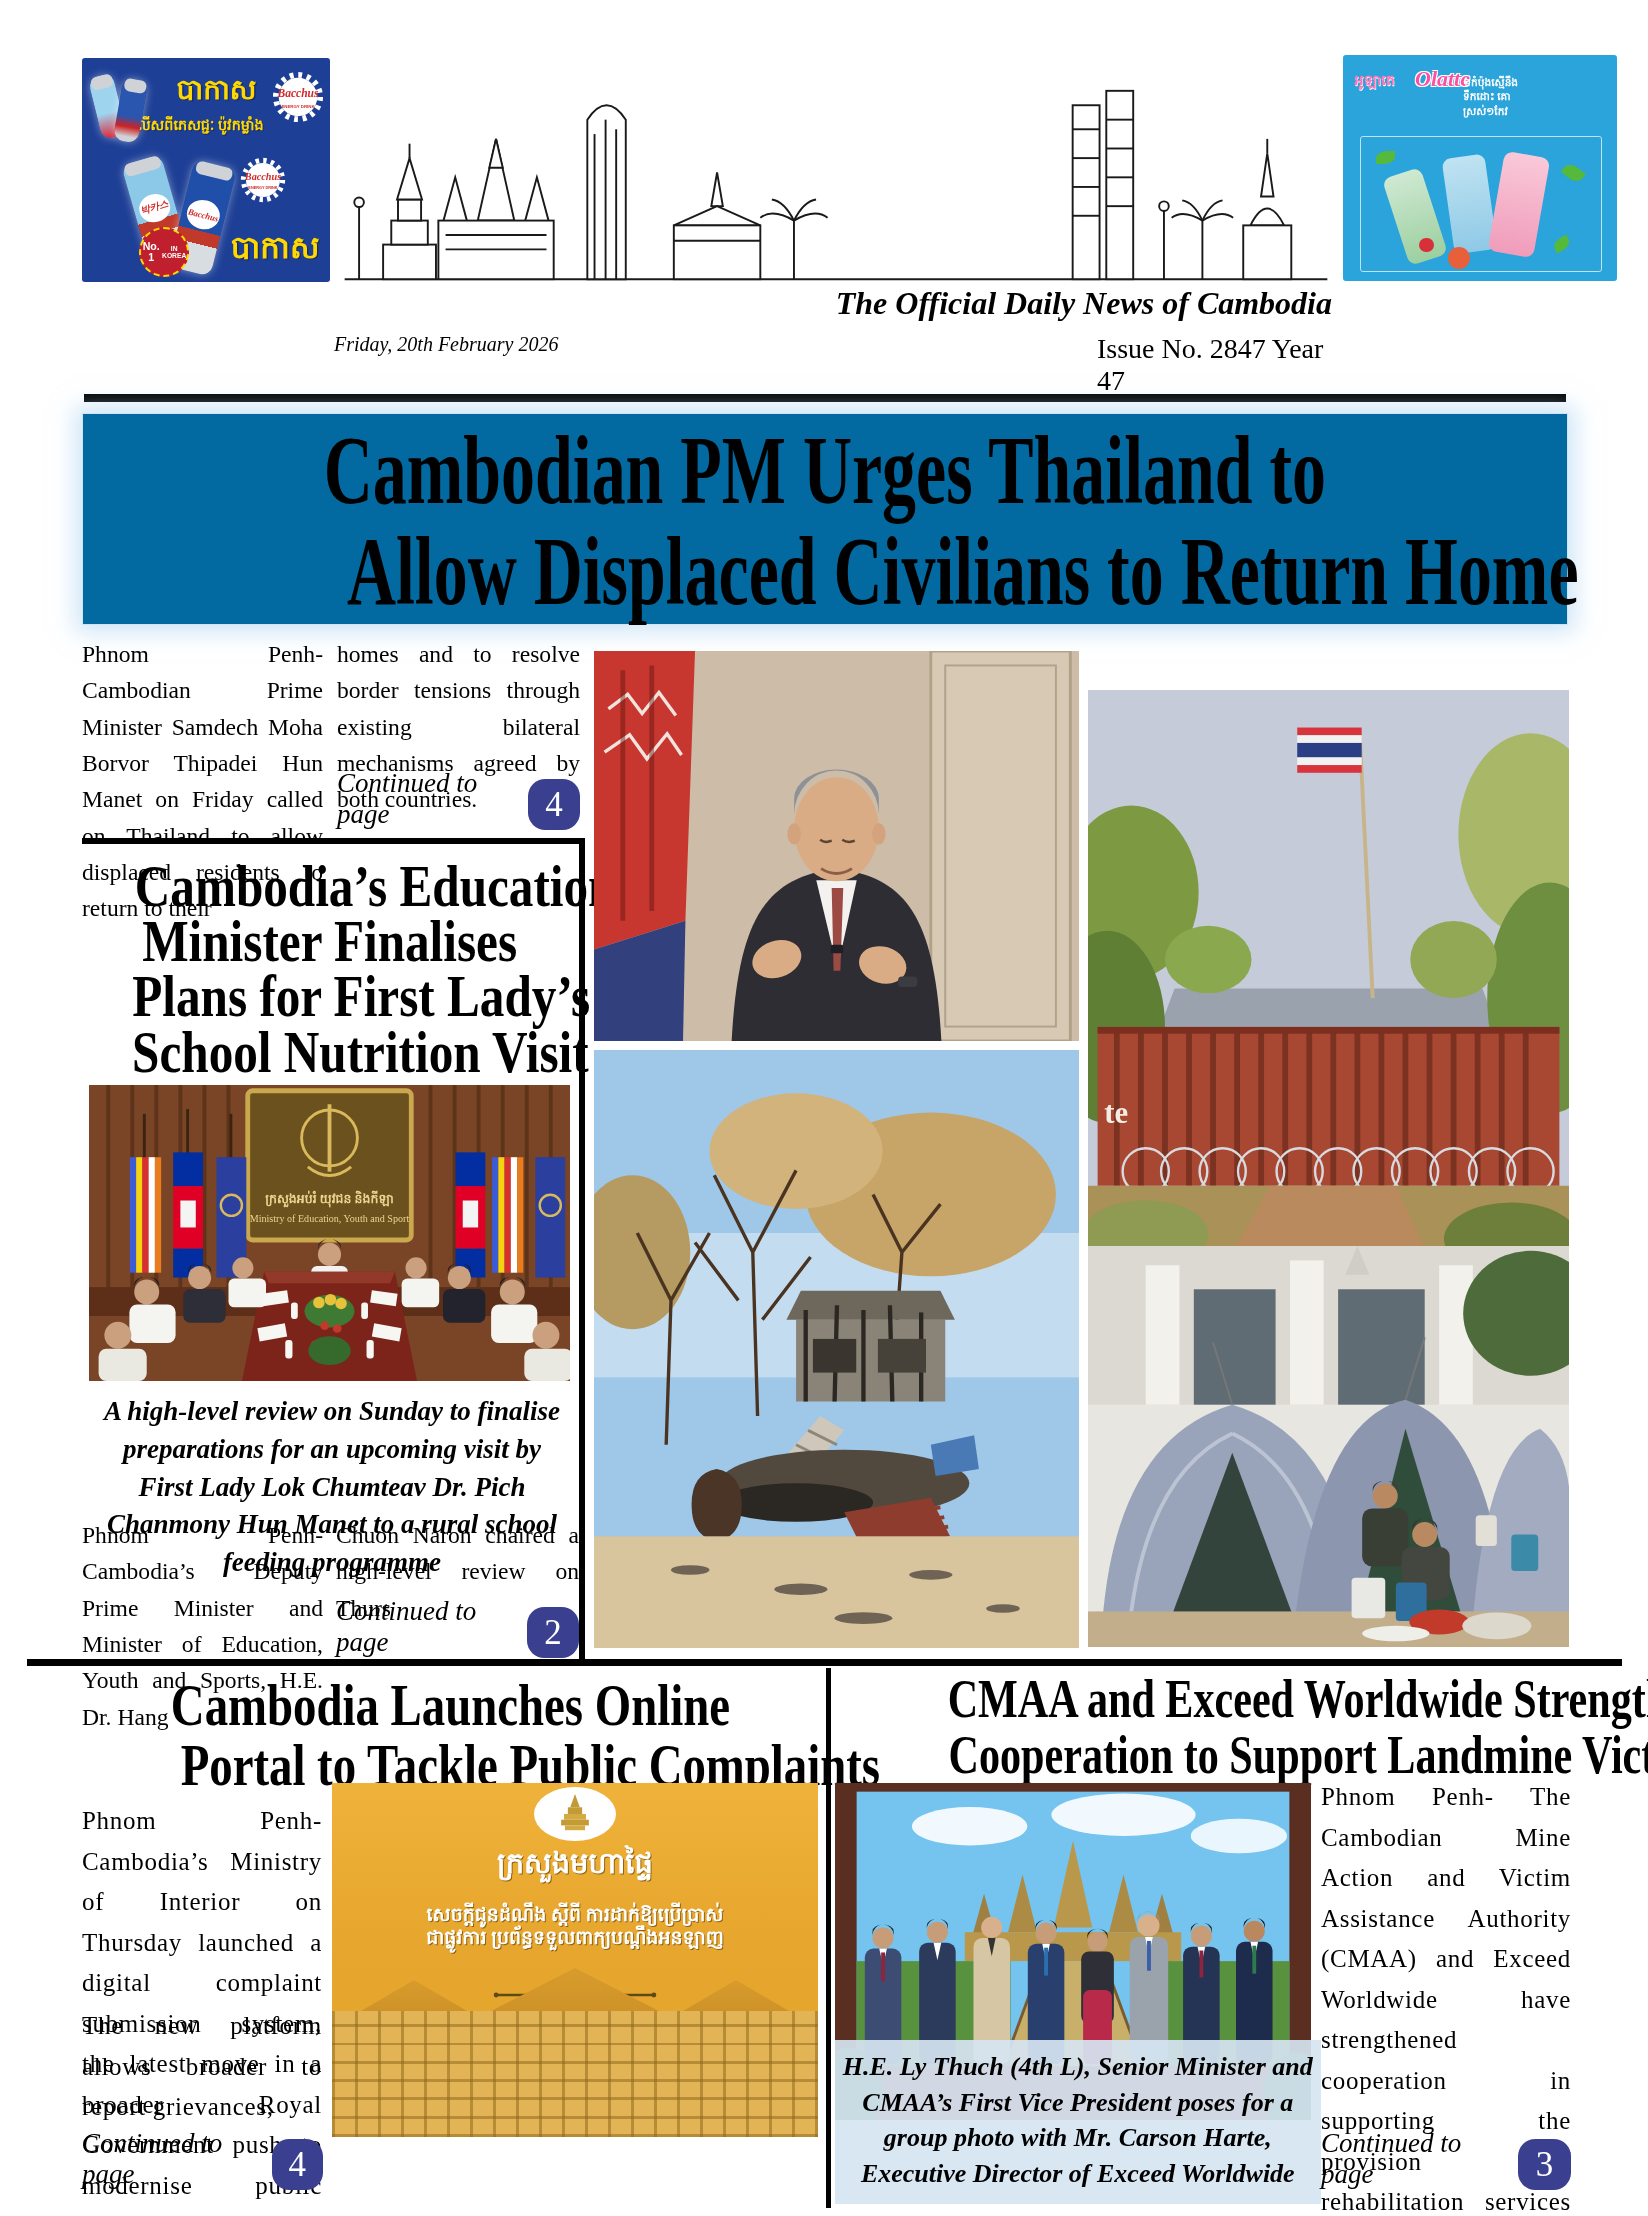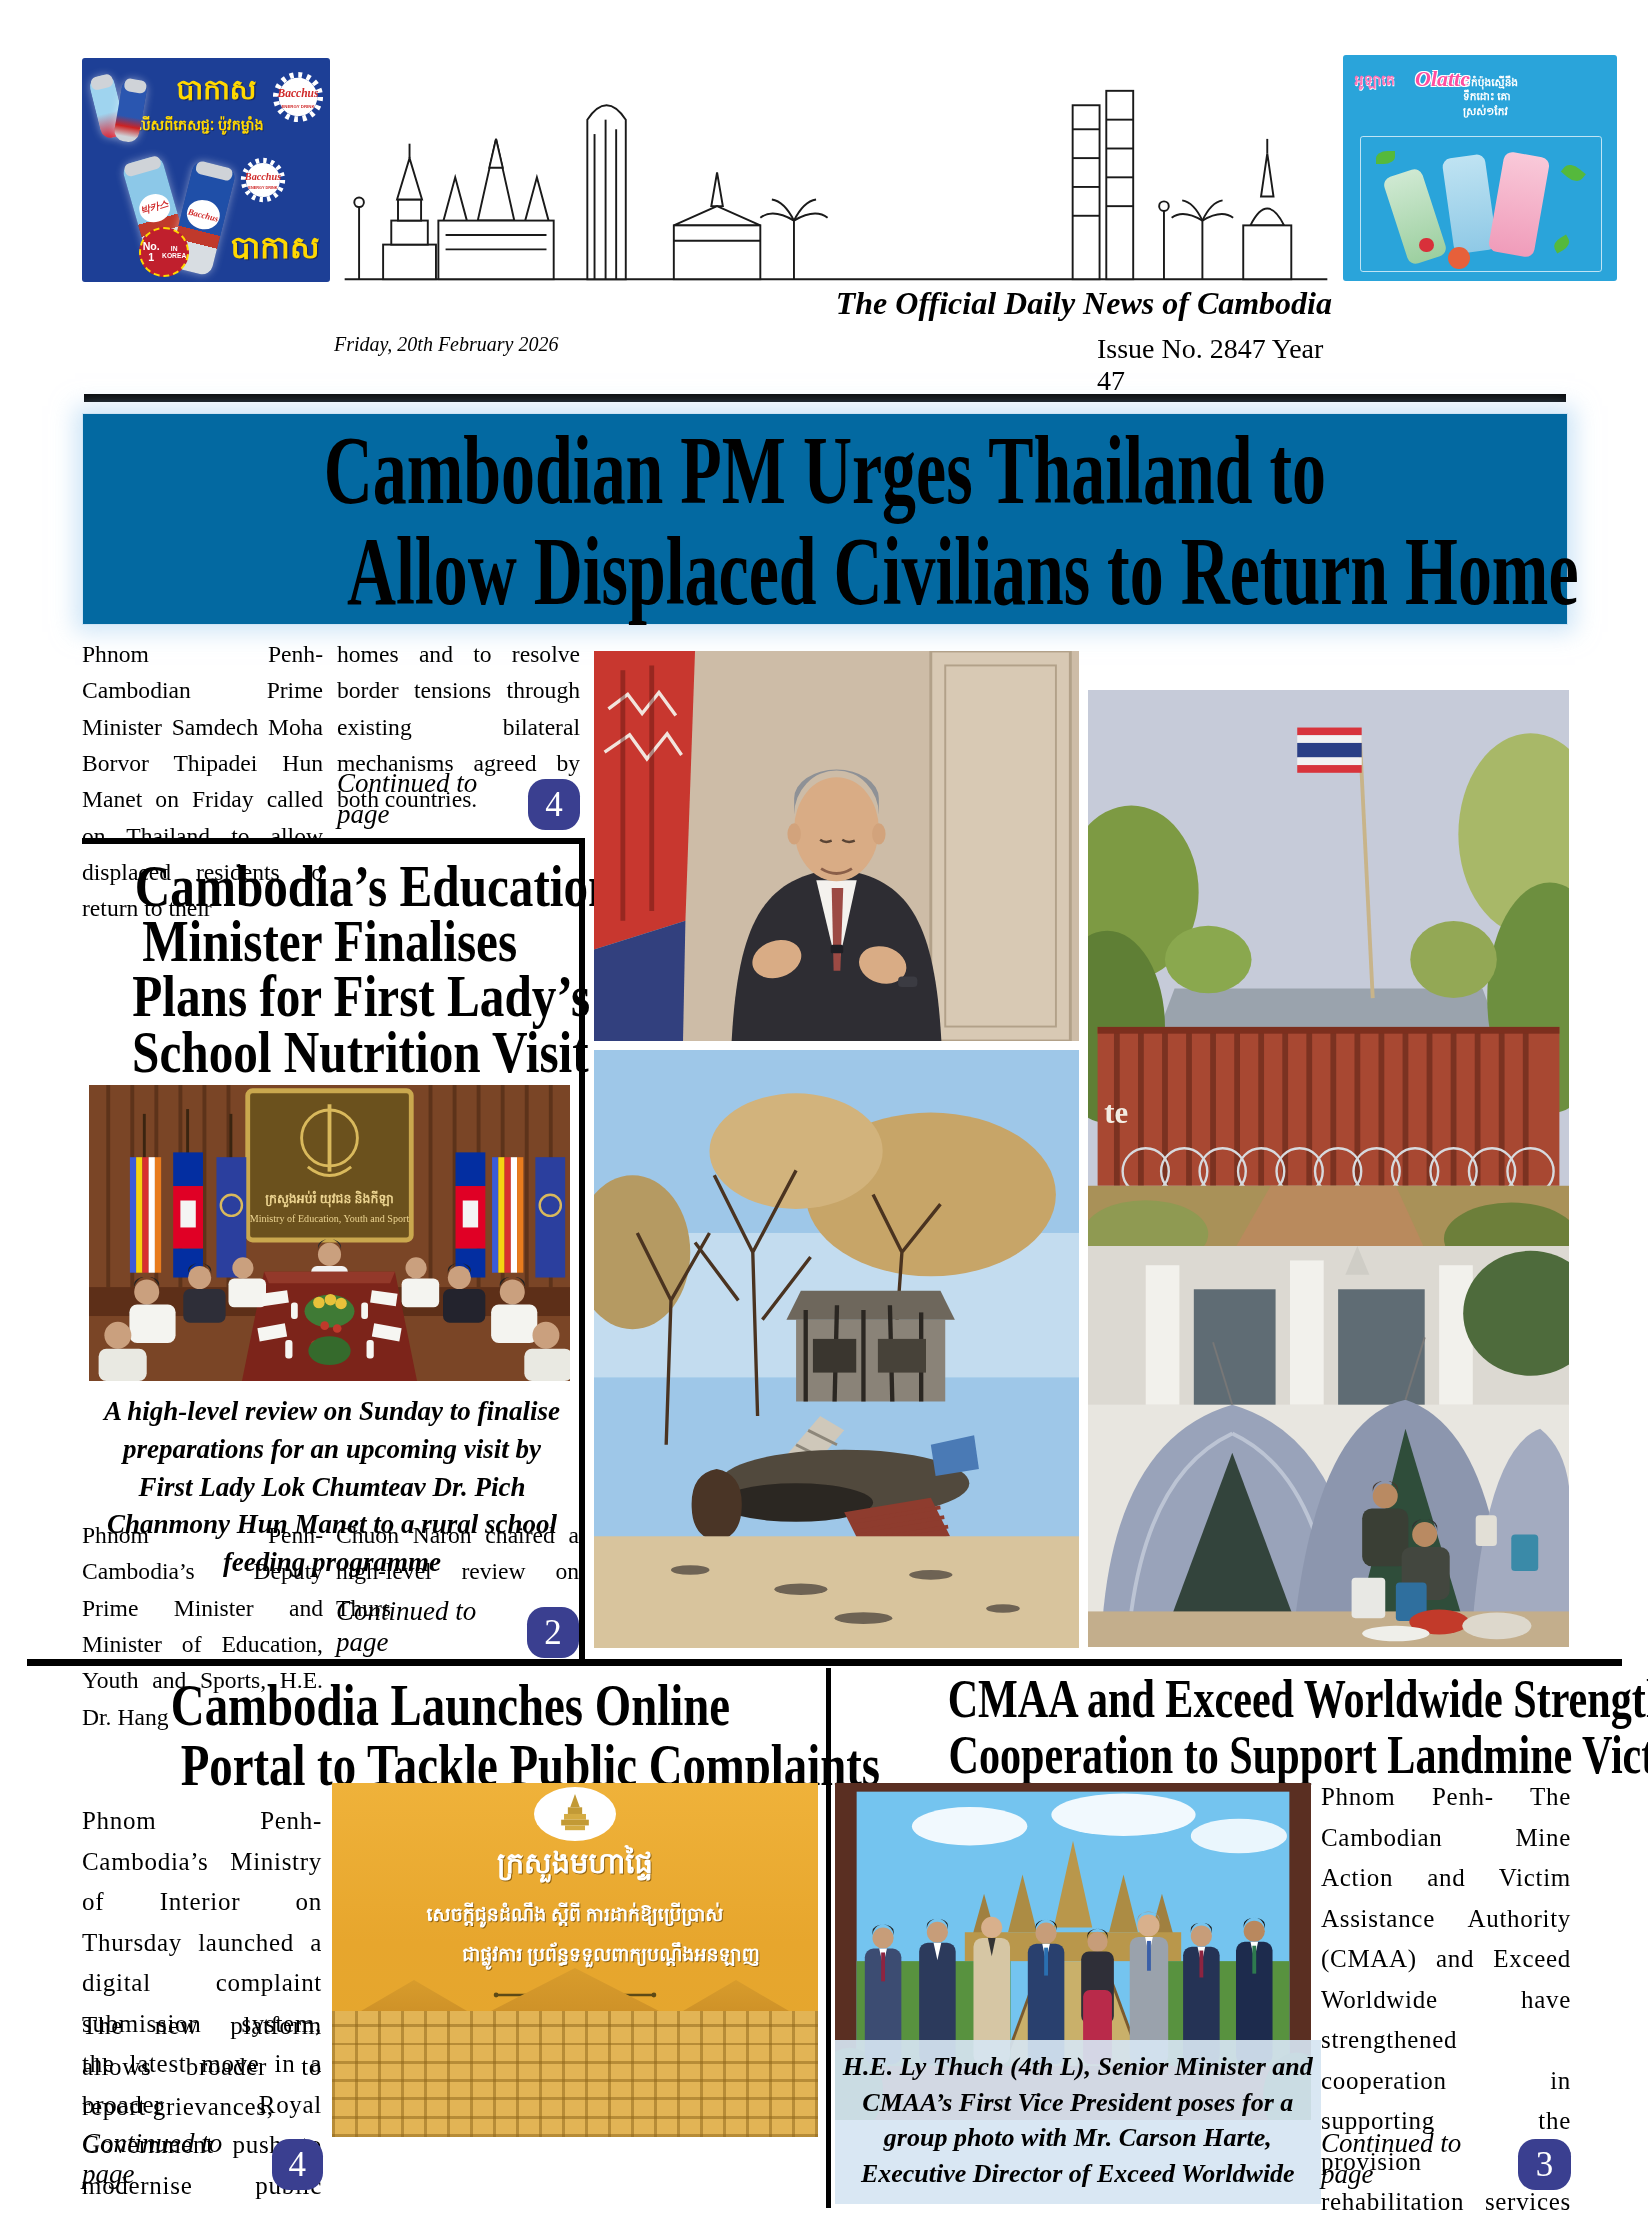--- a/index.html
+++ b/index.html
@@ -622,21 +622,21 @@
       <svg width="34" height="41" viewBox="0 0 70 86">
         <polygon points="35,2 45,30 25,30" fill="#c29a36"></polygon>
         <rect x="20" y="30" width="30" height="14" fill="#c29a36"></rect>
         <rect x="12" y="44" width="46" height="12" fill="#d4ab42"></rect>
         <rect x="6" y="56" width="58" height="12" fill="#c29a36"></rect>
         <rect x="14" y="68" width="42" height="10" fill="#d4ab42"></rect>
       </svg>
     </div>
     <div class="gold-khmer-title">ក្រសួងមហាផ្ទៃ</div>
     <div class="gold-khmer-line" style="top:119px;">សេចក្តីជូនដំណឹង ស្តីពី ការដាក់ឱ្យប្រើប្រាស់</div>
-    <div class="gold-khmer-line" style="top:159px;margin-left:36px;">ជាផ្លូវការ ប្រព័ន្ធទទួលពាក្យបណ្តឹងអនឡាញ</div>
+    <div class="gold-khmer-line" style="top:142px;">ជាផ្លូវការ ប្រព័ន្ធទទួលពាក្យបណ្តឹងអនឡាញ</div>
     <svg class="abs" style="left:159px;top:201px;" width="168" height="22" viewBox="0 0 350 46">
       <path d="M10,23 H120 M230,23 H340 M120,23 q20,-18 40,0 q20,18 40,0 q15,-14 30,0" fill="none" stroke="#5d4a16" stroke-width="5"></path>
       <circle cx="10" cy="23" r="5" fill="#5d4a16"></circle>
         <circle cx="340" cy="23" r="5" fill="#5d4a16"></circle>
     </svg>
     <div class="gold-roof side-l"></div>
     <div class="gold-roof"></div>
     <div class="gold-roof side-r"></div>
     <div class="gold-building"></div>
   </div>

